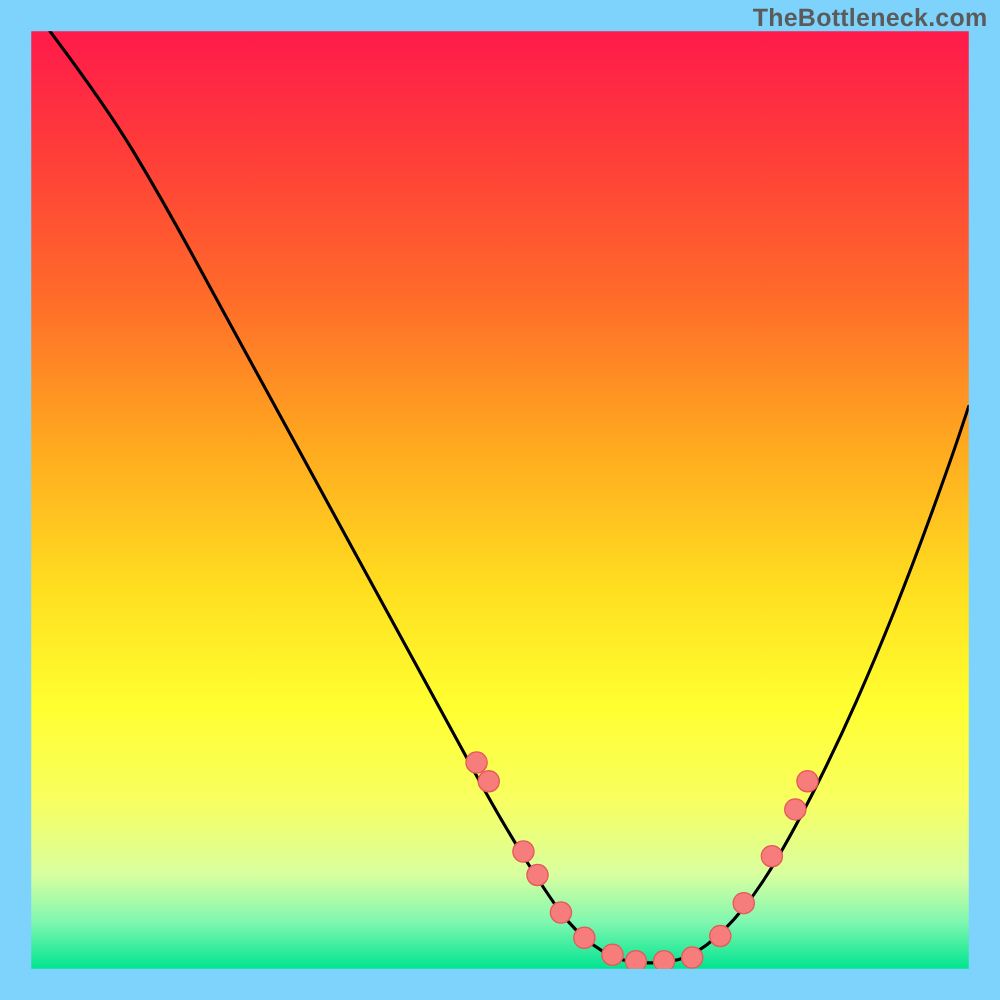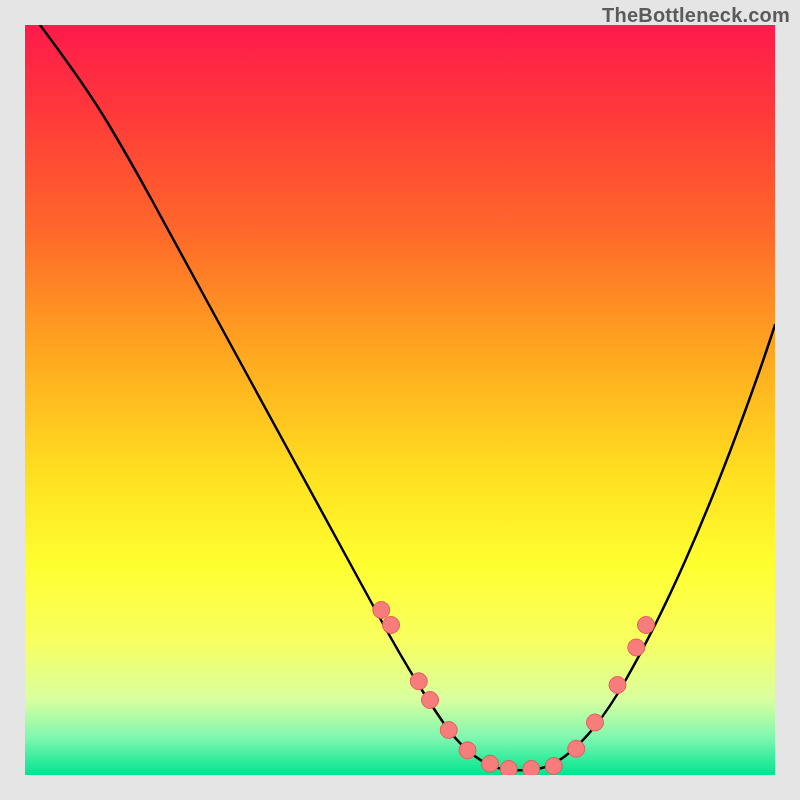--- a/index.html
+++ b/index.html
@@ -1,21 +1,21 @@
 <!DOCTYPE html>
 <html><head>
 <meta charset="utf-8">
 <style>
   * { margin: 0; padding: 0; box-sizing: border-box; }
   html, body { width: 800px; height: 800px; overflow: hidden; background: #000; }
   .frame {
     position: relative;
     width: 800px;
     height: 800px;
-    background: #e5e5e5;
+    background: #7dd3fc;
   }
   .plot-area {
     position: absolute;
     left: 25px;
     top: 25px;
     width: 750px;
     height: 750px;
     background: linear-gradient(to bottom,
       #ff1a4b 0%,
       #ff3a3a 12%,

